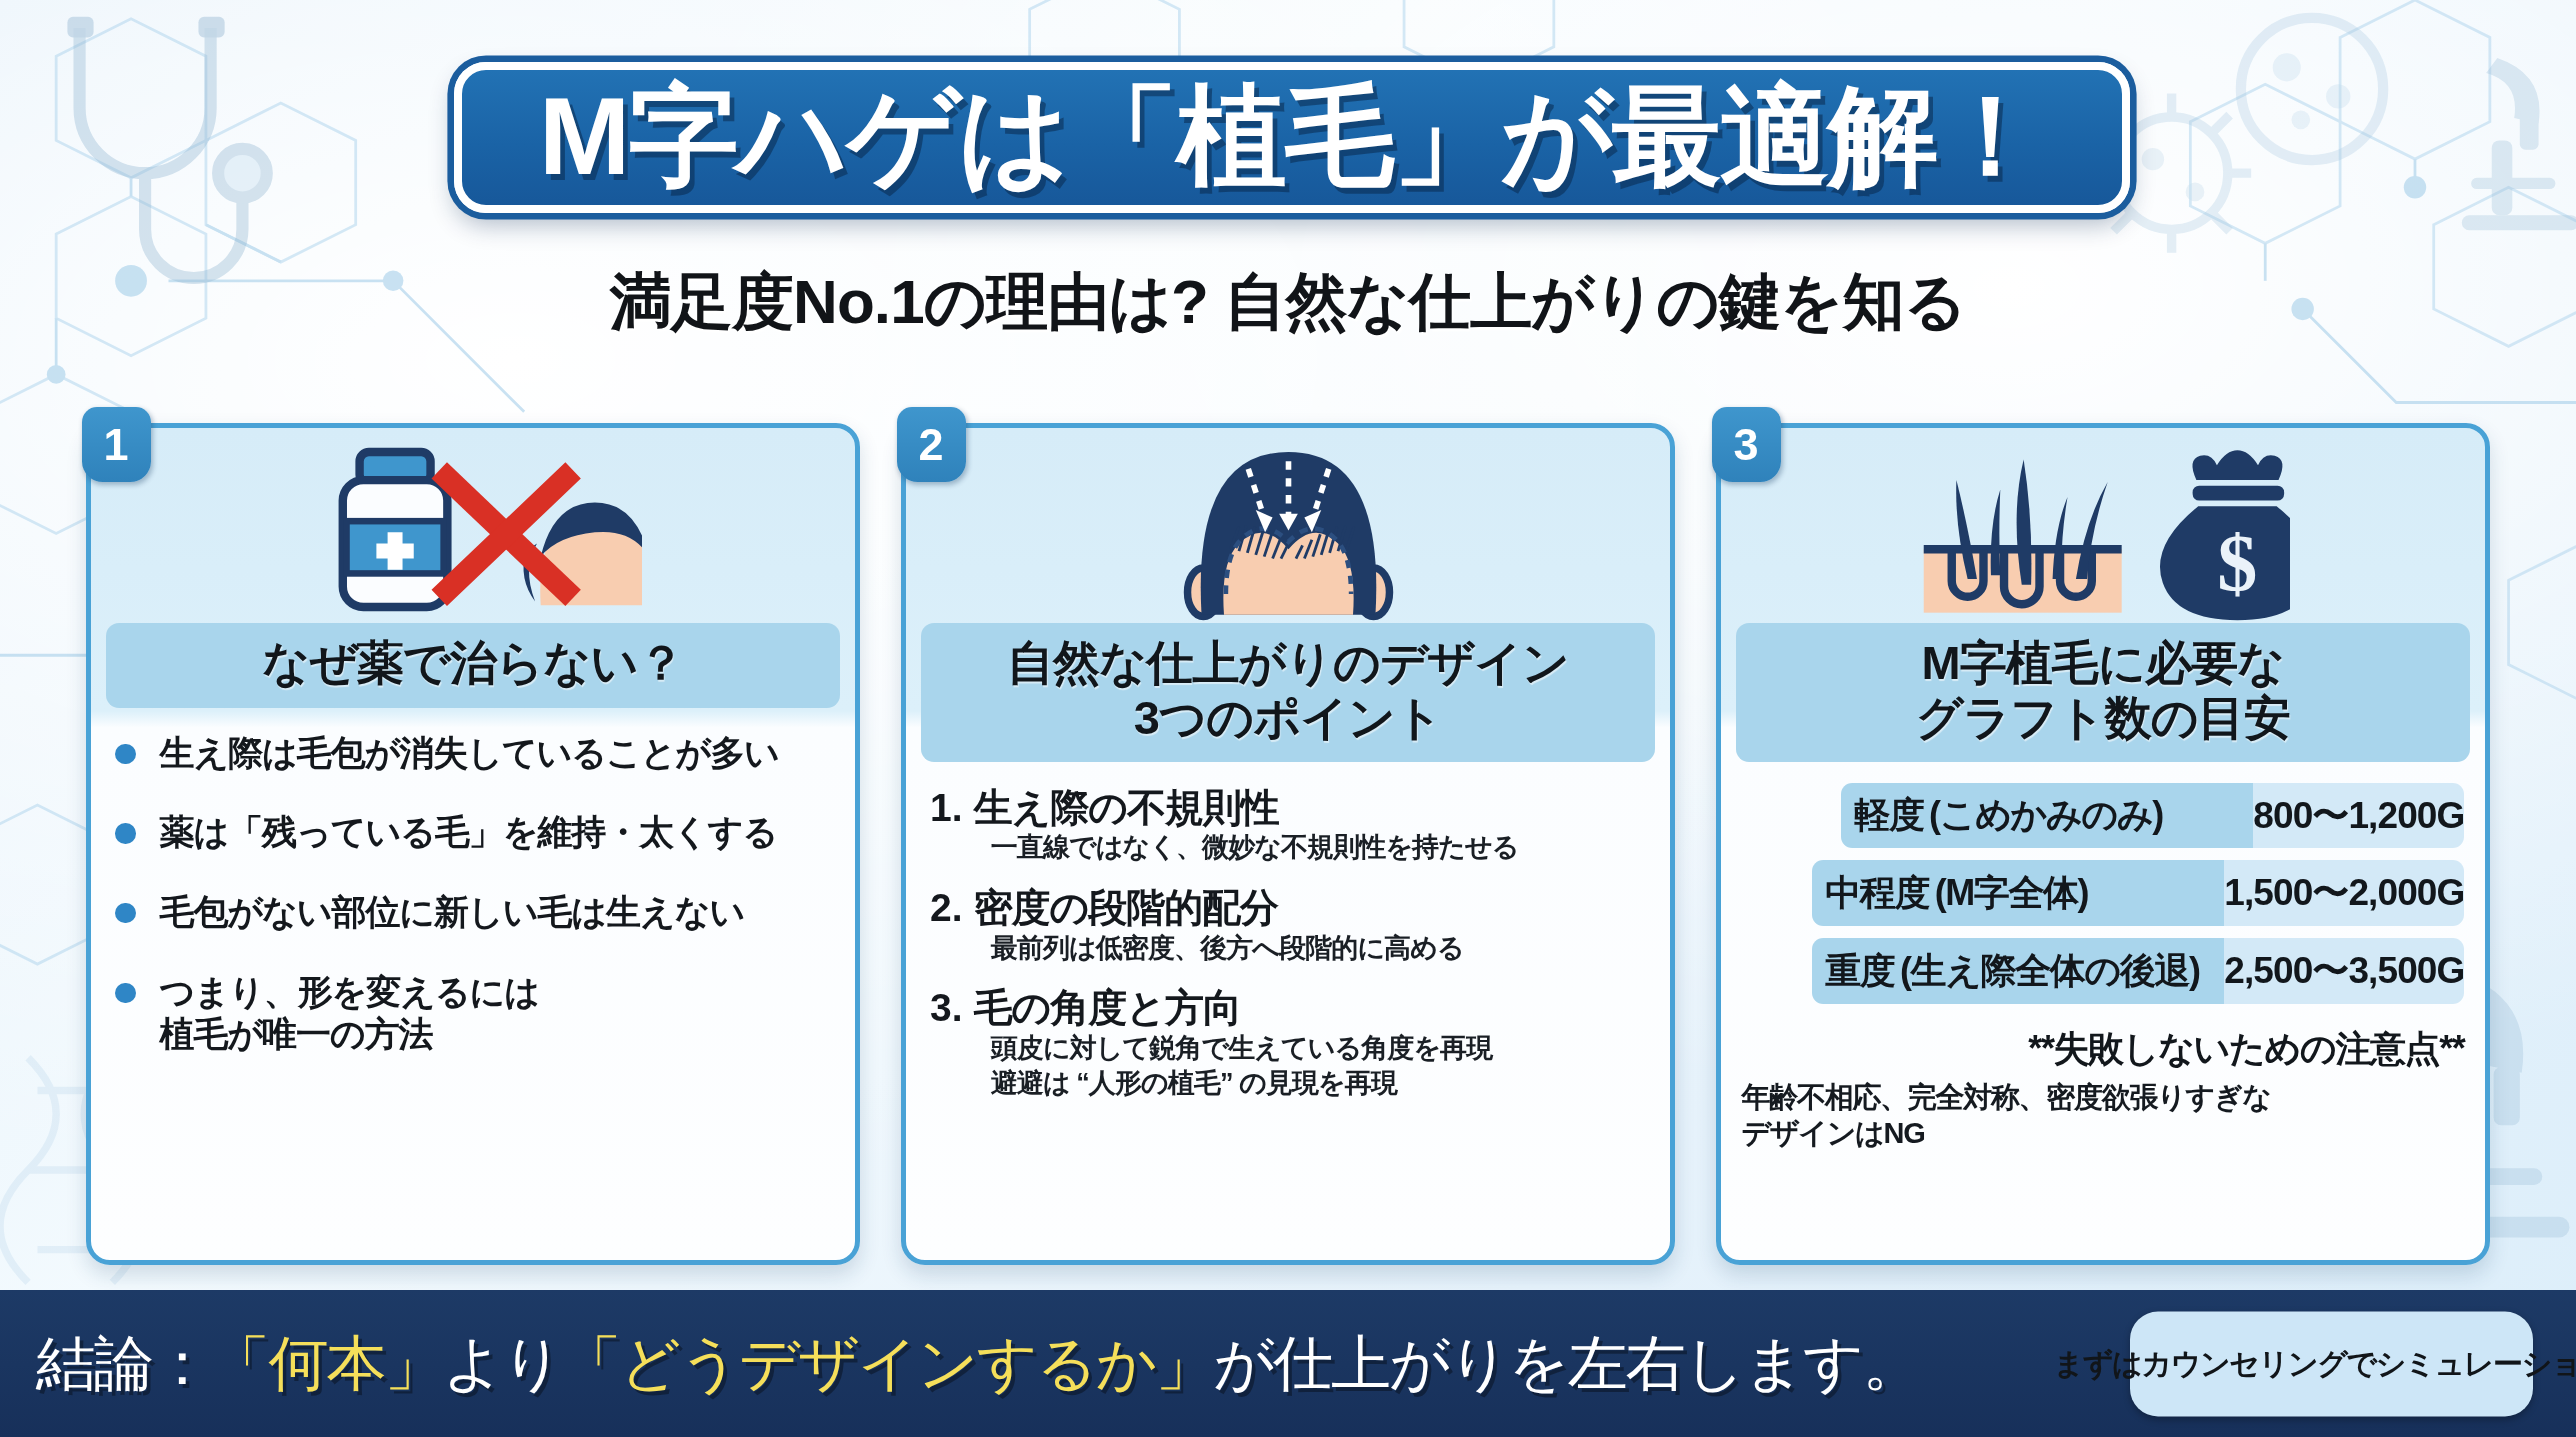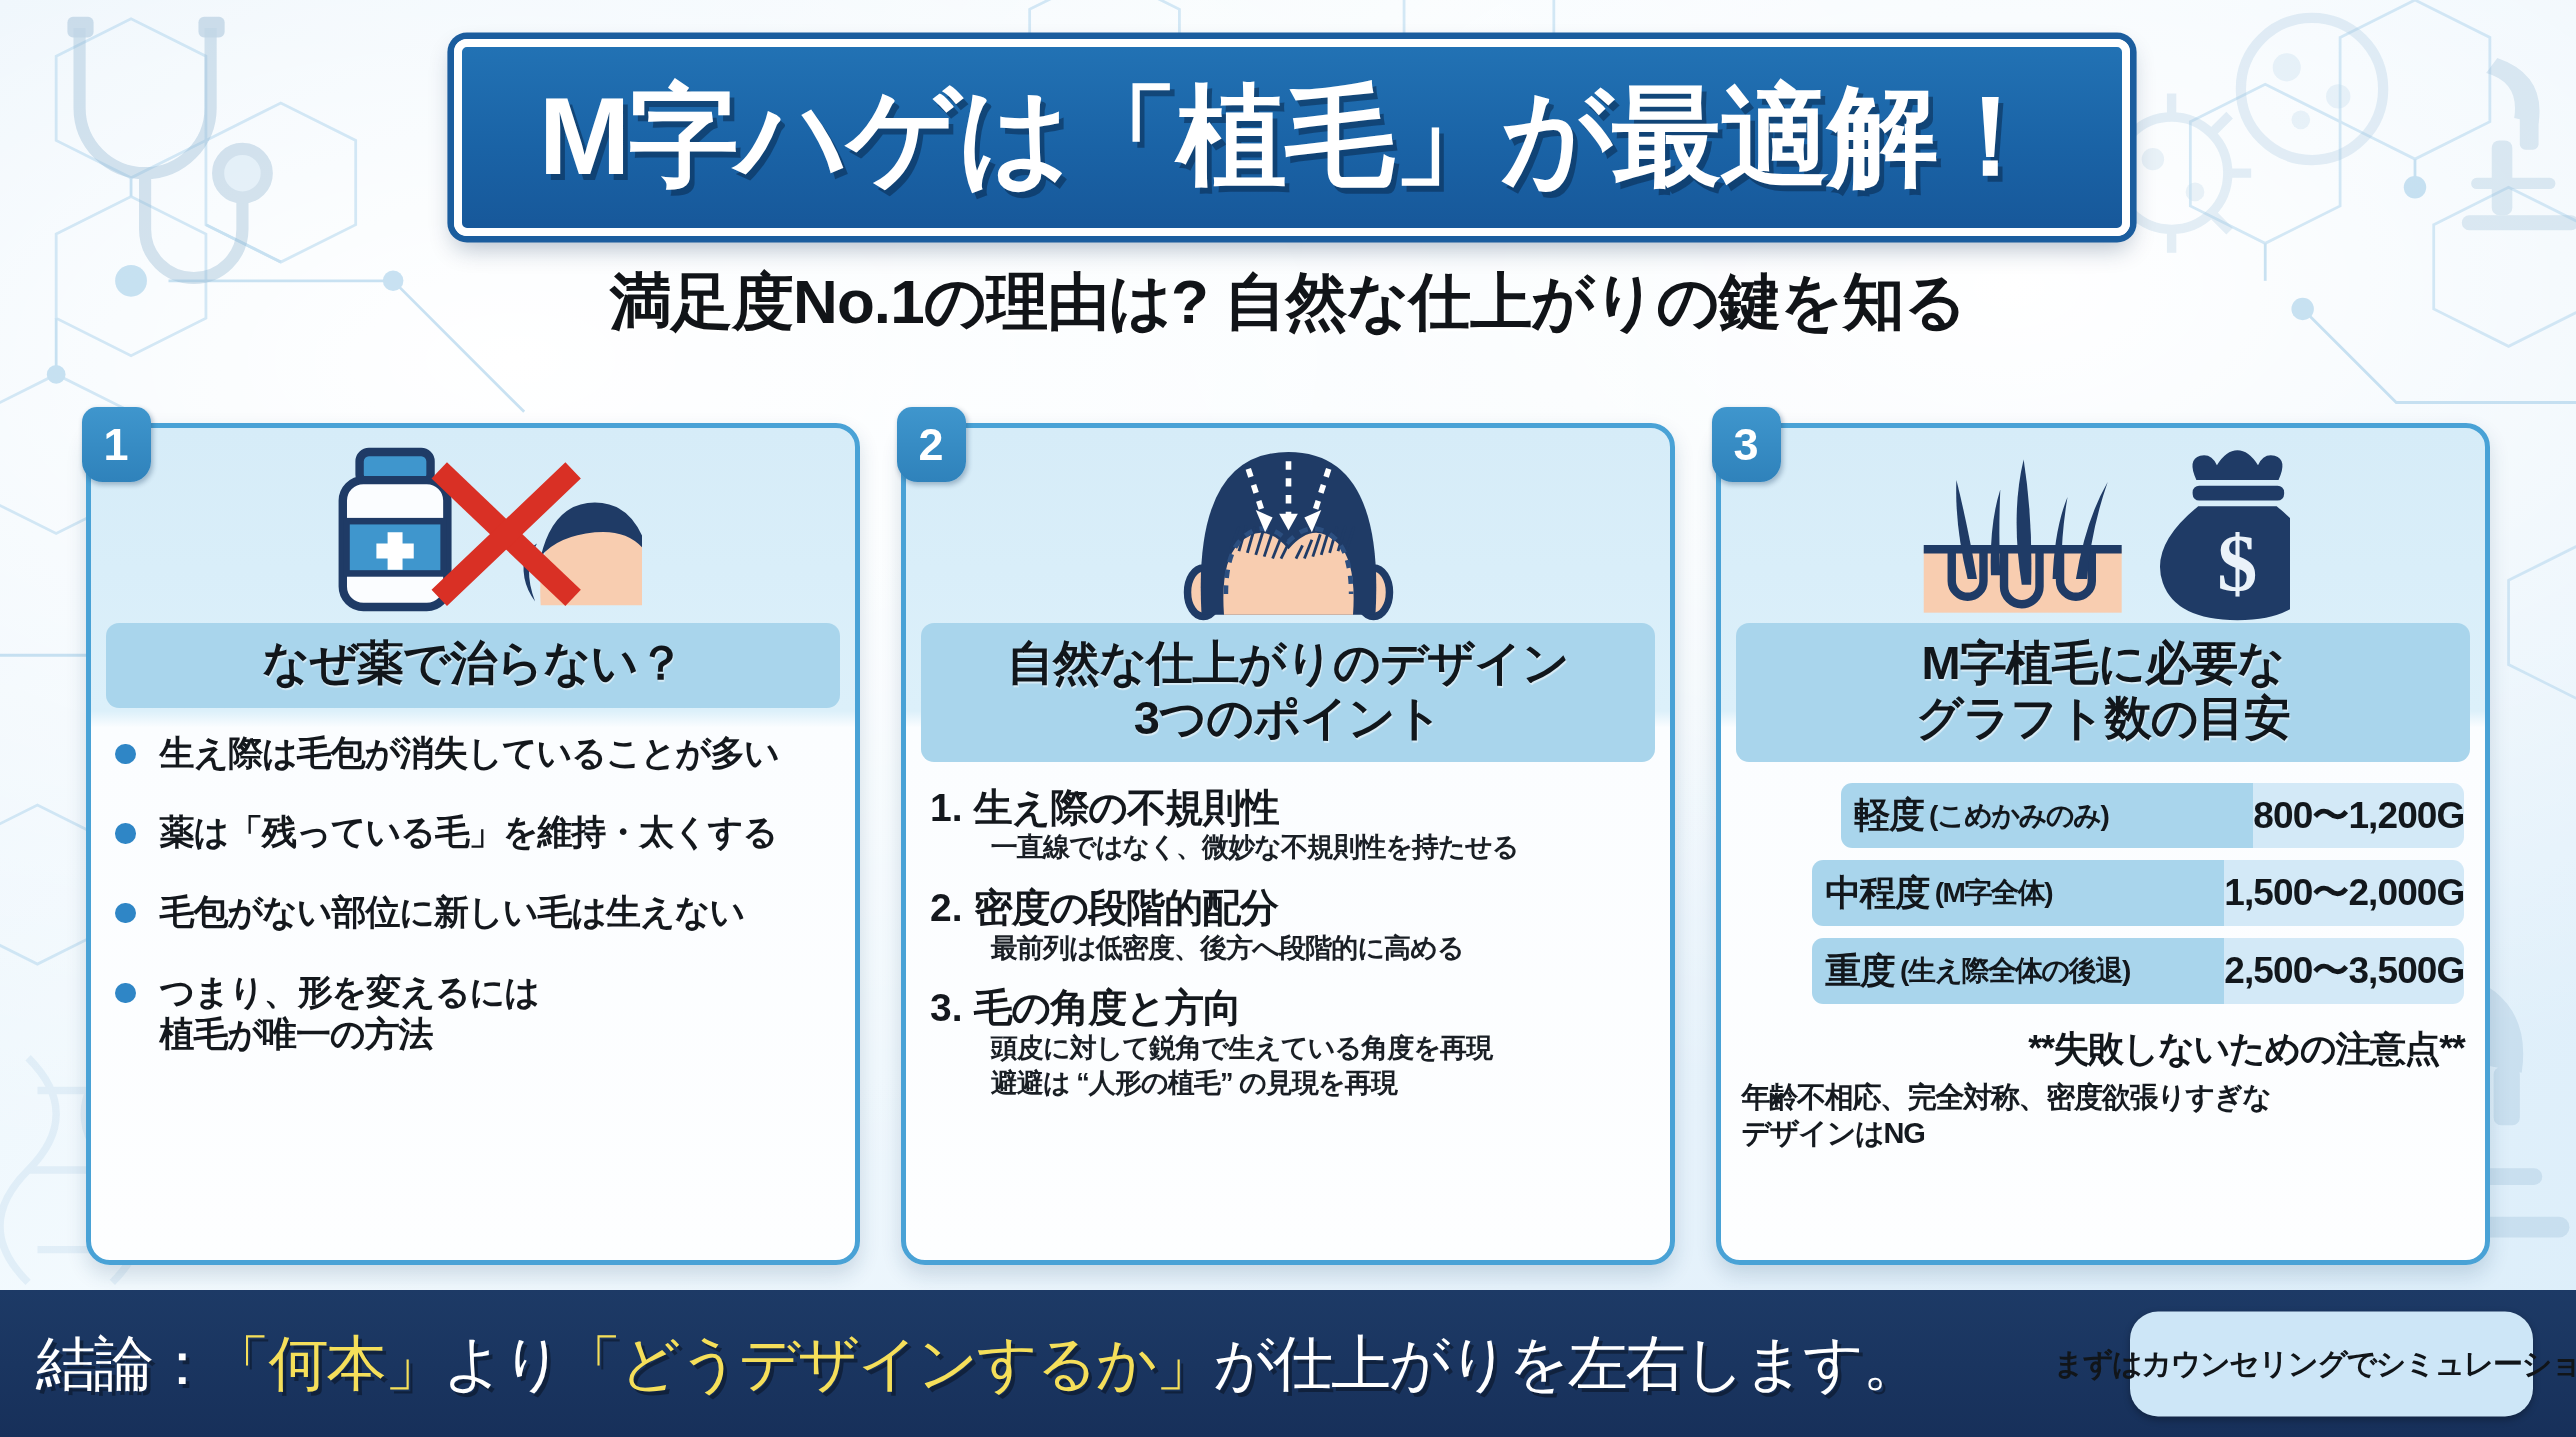--- a/index.html
+++ b/index.html
@@ -21,24 +21,24 @@
   }
   #bg-hex { position:absolute; inset:0; opacity:.55; }
   #bg-deco { position:absolute; inset:0; opacity:.5; }
 
   
   #title-wrap {
     position:absolute; left:449px; top:37px; width:1685px; height:201px;
     display:flex; align-items:center; justify-content:center;
   }
   #title-banner {
-    width:1676px; height:197px;
+    width:1676px; height:151px;
     background:linear-gradient(180deg,#2272b4 0%,#1a63a6 55%,#17589a 100%);
     border:8.4px solid #ffffff;
-    border-radius:13px;
+    border-radius:32px;
     box-shadow:0 0 0 6.6px #1b5d9e, 0 11.2px 24px rgba(10,40,80,.30);
     display:flex; align-items:center; justify-content:center;
   }
   #title-text {
     color:#ffffff;
     font-size:110px;
     font-weight:bold;
     letter-spacing:-1.9px;
     white-space:nowrap;
     text-shadow:4.7px 5.6px 0 rgba(9,42,78,.55);
@@ -123,21 +123,21 @@
 
   
   .gtable { display:flex; flex-direction:column; gap:12px;align-items:flex-end; }
   .grow { display:flex; align-items:stretch; border-radius:11.2px; overflow:hidden; }
   .gcell-l {
     background:#a9d5ec; flex:none; width:412px;
     display:flex; align-items:center; padding:8.4px 13px;
     font-weight:bold; color:#12171c; letter-spacing:-1.4px; white-space:nowrap;
   }
   .gcell-l .sev { font-size:36px; }
-  .gcell-l .note { font-size:28px; margin-left:5.6px; }
+  .gcell-l .note { font-size:36px; margin-left:5.6px; }
   .gcell-r {
     background:#d3e9f7; flex:1 1 auto;
     display:flex; align-items:center; justify-content:center;
     font-size:37px; font-weight:bold; color:#12171c; letter-spacing:-0.9px;
   }
   .warn-head {
     margin-top:20.6px; text-align:right;
     font-size:36px; font-weight:bold; color:#12171c; letter-spacing:-1.4px;
   }
   .warn-body {

